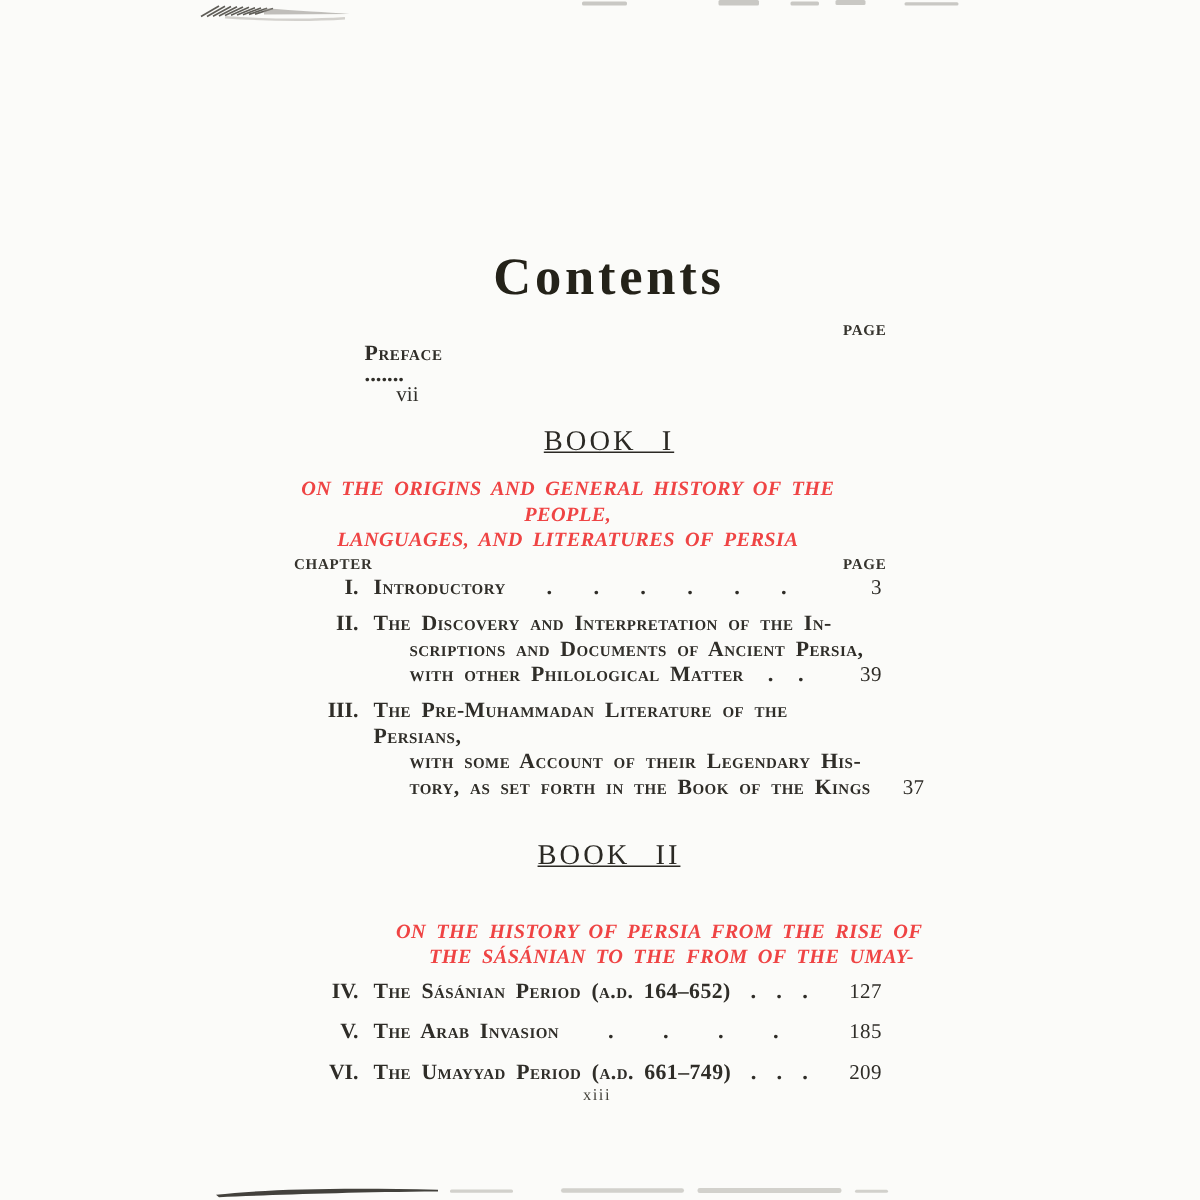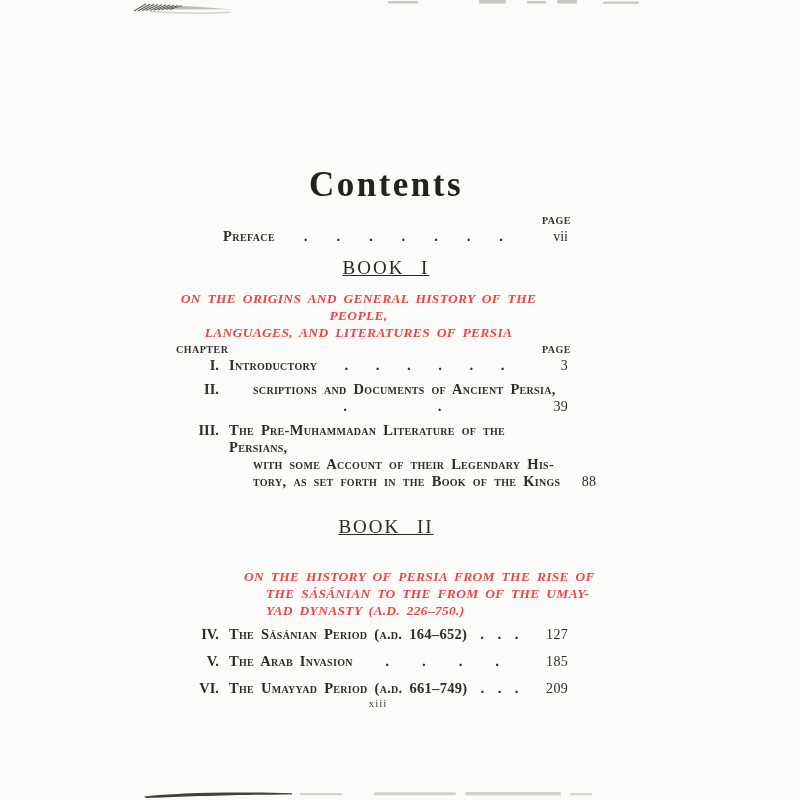--- a/index.html
+++ b/index.html
@@ -3,34 +3,34 @@
 <meta charset="utf-8">
 <style>
   html,body{margin:0;padding:0;}
   body{
     width:800px;height:800px;position:relative;overflow:hidden;
     background:#fbfbf9;
     font-family:"Liberation Serif", serif;
     color:#2f2d28;
   }
   .artifacts{position:absolute;left:0;top:0;pointer-events:none;}
-  .content{position:absolute;left:176px;top:0;width:420px;}
+  .content{position:absolute;left:196px;top:0;width:420px;}
 
   .title{
     margin-top:167px;text-align:center;
     font-size:35px;line-height:36px;font-weight:700;letter-spacing:2.5px;
     color:#242219;
   }
   .page-label-top{
     margin-top:12px;padding-right:25px;text-align:right;
     font-size:10px;font-weight:700;letter-spacing:.5px;color:#35332d;
   }
 
   .toc-row{display:flex;align-items:baseline;}
-  .preface-row{margin-top:2px;padding-right:28px;font-size:14.5px;line-height:17px;}
+  .preface-row{margin-top:2px;padding-right:28px;font-size:14.5px;line-height:17px;flex-direction:column;}
   .preface-label{margin-left:47px;font-weight:700;font-variant:small-caps;letter-spacing:.4px;}
 
   .dots{flex:1;display:flex;justify-content:space-evenly;align-items:baseline;}
   .dots .dot{font-size:15px;font-weight:700;line-height:10px;}
   .pageno{min-width:36px;text-align:right;font-size:14px;font-weight:400;font-variant:normal;}
 
   .book-heading{
     text-align:center;font-size:19px;line-height:20px;font-weight:400;
     letter-spacing:2px;word-spacing:10px;color:#2b2924;text-decoration:underline;
   }
@@ -147,50 +147,51 @@
                   <span class="dot">.</span>
                   <span class="dot">.</span>
                 </span>
                 <span class="pageno">3</span>
               </div>
             </div>
           </div>
           <div class="entry">
             <div class="num">II.</div>
             <div class="body">
+              <div class="line">The Discovery and Interpretation of the In-</div>
               <div class="line cont">scriptions and Documents of Ancient Persia,</div>
               <div class="line last cont">
+                <span class="text">with other Philological Matter</span>
                 <span class="dots">
                   <span class="dot">.</span>
                   <span class="dot">.</span>
                 </span>
                 <span class="pageno">39</span>
               </div>
             </div>
           </div>
           <div class="entry">
             <div class="num">III.</div>
             <div class="body">
               <div class="line">The Pre-Muhammadan Literature of the Persians,</div>
               <div class="line cont">with some Account of their Legendary His-</div>
               <div class="line last cont">
                 <span class="text">tory, as set forth in the Book of the Kings</span>
                 <span class="dots"></span>
-                <span class="pageno">88</span>
+                <span class="pageno">37</span>
               </div>
             </div>
           </div>
         </div>
       </section>
       <section class="book hanging">
         <div class="book-heading">BOOK II</div>
         <div class="book-subtitle">
           <div class="sub-line">ON THE HISTORY OF PERSIA FROM THE RISE OF</div>
           <div class="sub-line cont">THE SÁSÁNIAN TO THE FROM OF THE UMAY-</div>
-          <div class="sub-line cont">YAD DYNASTY (A.D. 226–750.)</div>
         </div>
         <div class="entries no-header">
           <div class="entry">
             <div class="num">IV.</div>
             <div class="body">
               <div class="line last">
                 <span class="text">The Sásánian Period (a.d. 164–652)</span>
                 <span class="dots">
                   <span class="dot">.</span>
                   <span class="dot">.</span>

